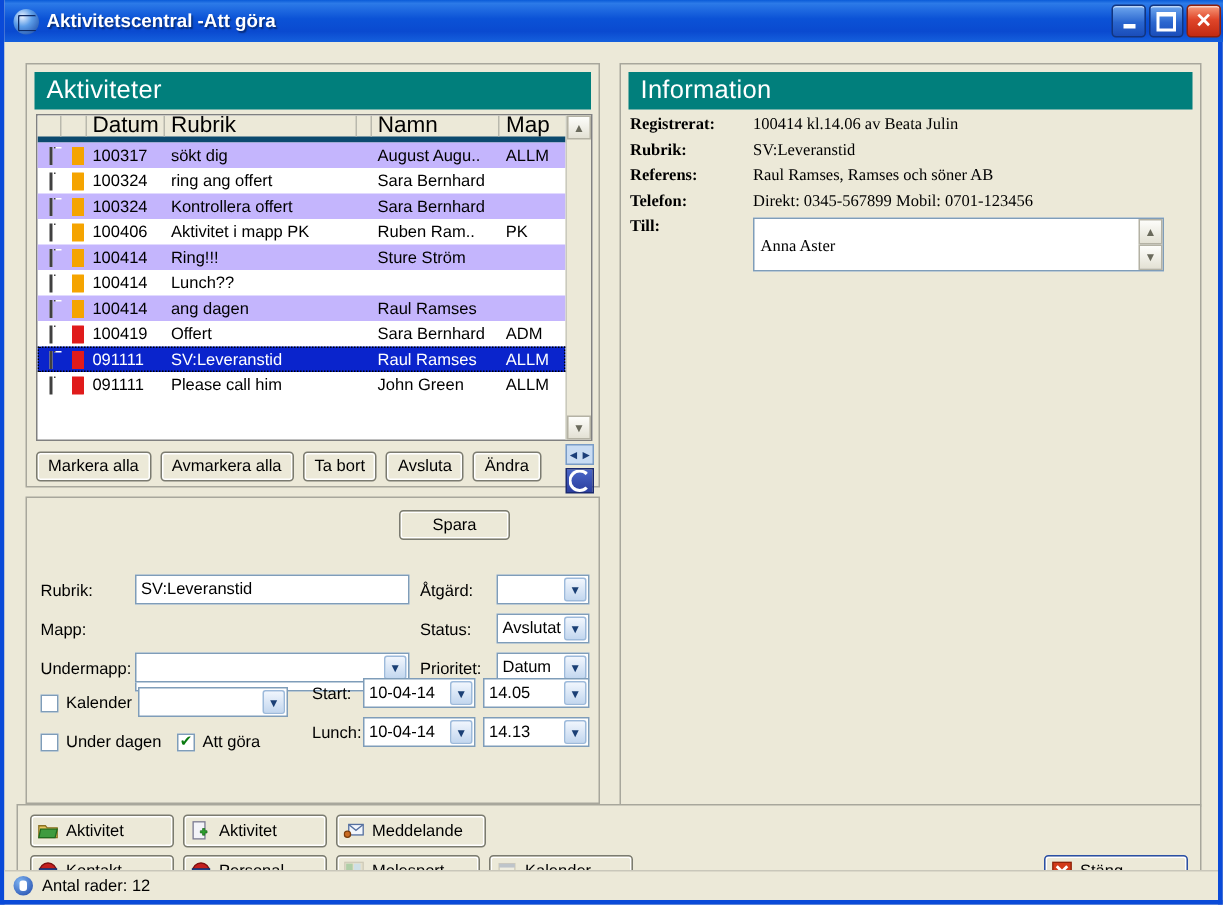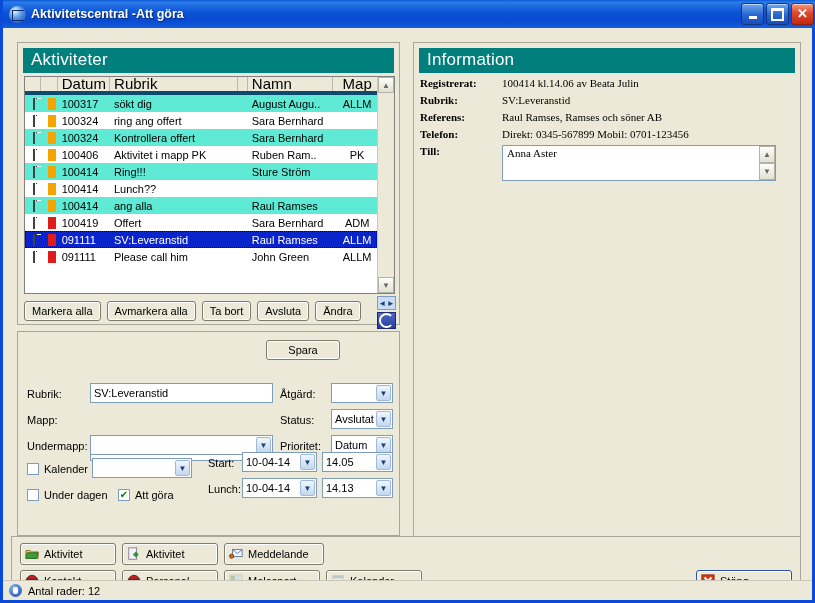--- a/index.html
+++ b/index.html
@@ -81,23 +81,23 @@
   .lhdr div{
     border-right:1px solid #b9b9ad;box-sizing:border-box;
     padding-left:4px;line-height:13px;overflow:hidden;white-space:nowrap;
   }
   .c0{width:17px;}
   .c1{width:17px;}
   .c2{width:55px;}
   .c3{width:135px;}
   .c4{width:10px;}
   .c5{width:90px;}
-  .c6{width:46px;border-right:none !important;text-align:center;}
+  .c6{width:46px;border-right:none !important;}
   .lrow{display:flex;height:17px;font-size:11px;align-items:center;white-space:nowrap;}
-  .lrow.alt{background:#5eead4;}
+  .lrow.alt{background:#c4b5fd;}
   .lrow.sel{background:#0a24cc;color:#fff;outline:1px dotted #000;outline-offset:-1px;}
   .lrow > div{box-sizing:border-box;padding-left:4px;overflow:hidden;}
   .cb-note{
     width:10px;height:12px;border:1px solid #404040;background:#fff;
     margin-left:4px;position:relative;border-radius:1px;
   }
   .cb-note:before{
     content:"";position:absolute;left:2px;top:-2px;width:5px;height:2px;
     background:#fff;border:1px solid #404040;border-bottom:none;
   }
@@ -168,21 +168,21 @@
   
   #info-box{left:410px;top:14px;width:388px;height:496px;}
   .info-rows{padding:4px 0 0 6px;position:relative;}
   .irow{display:flex;margin-bottom:5px;font-size:11px;font-family:Liberation Serif, serif;}
   .ilab{width:82px;font-weight:bold;flex:0 0 auto;}
   .ival{flex:1 1 auto;}
   .till-box{
     width:274px;height:36px;background:#fff;border:1px solid #7f9db9;
     box-sizing:border-box;display:flex;position:relative;
   }
-  .till-box .txt{padding:1px 4px;font-size:11px;flex:1 1 auto;}
+  .till-box .txt{padding:12px 4px;font-size:11px;flex:1 1 auto;}
   .till-sb{width:16px;display:flex;flex-direction:column;justify-content:space-between;flex:0 0 auto;}
   .till-sb .sb-arrow{height:17px;}
   .ibtn{
     background:#ece9d8;border:1px solid #7b7b70;border-radius:3px;
     box-shadow:inset 0 0 0 1px #fff;font-size:11px;
     padding:3px 7px 3px 4px;display:inline-flex;align-items:center;gap:5px;
     cursor:default;white-space:nowrap;box-sizing:border-box;
   }
   .ico{width:14px;height:14px;flex:0 0 auto;display:block;}
 
@@ -298,21 +298,21 @@
                 <div class="c2">100414</div>
                 <div class="c3">Lunch??</div>
                 <div class="c4"></div>
                 <div class="c5"></div>
                 <div class="c6"></div>
               </div>
               <div class="lrow alt">
                 <div class="c0"><span class="cb-note"></span></div>
                 <div class="c1"><span class="flag"></span></div>
                 <div class="c2">100414</div>
-                <div class="c3">ang alla</div>
+                <div class="c3">ang dagen</div>
                 <div class="c4"></div>
                 <div class="c5">Raul Ramses</div>
                 <div class="c6"></div>
               </div>
               <div class="lrow">
                 <div class="c0"><span class="cb-note"></span></div>
                 <div class="c1"><span class="flag red"></span></div>
                 <div class="c2">100419</div>
                 <div class="c3">Offert</div>
                 <div class="c4"></div>

